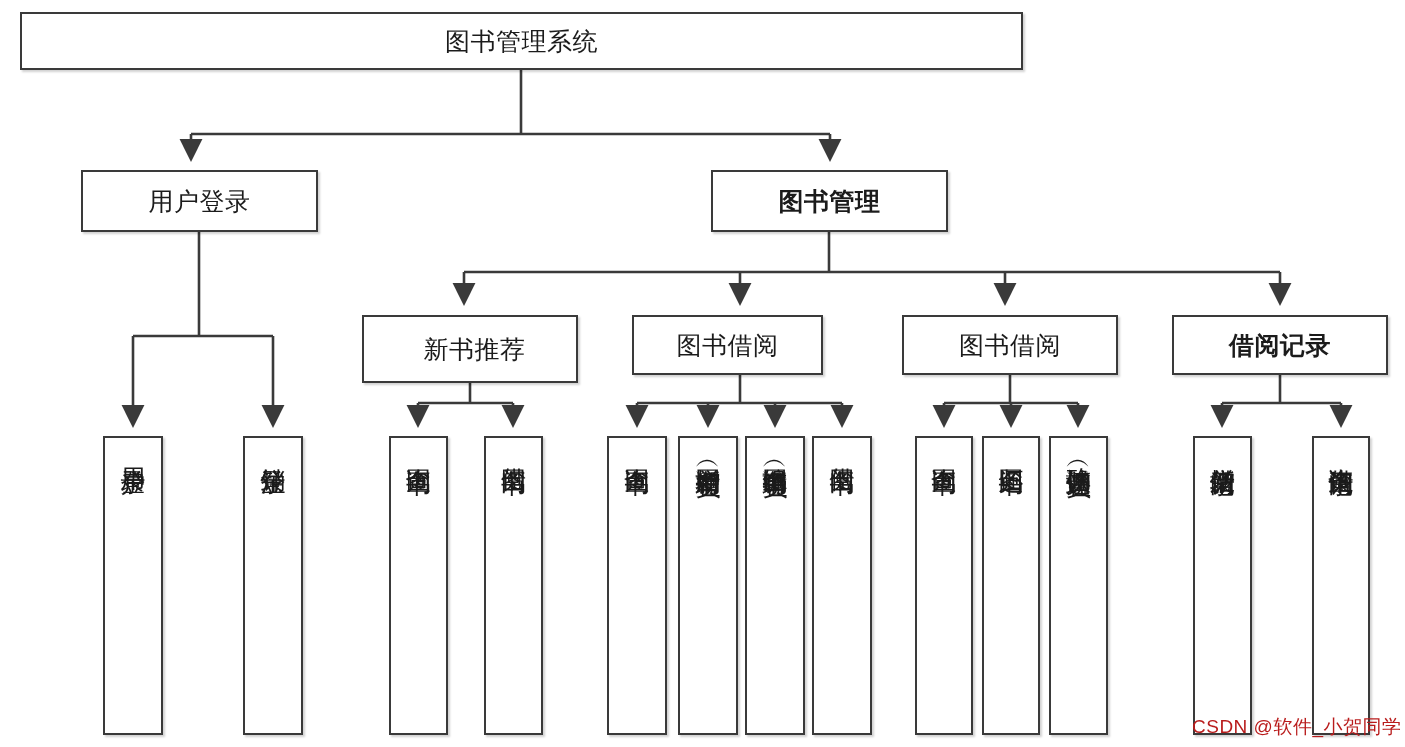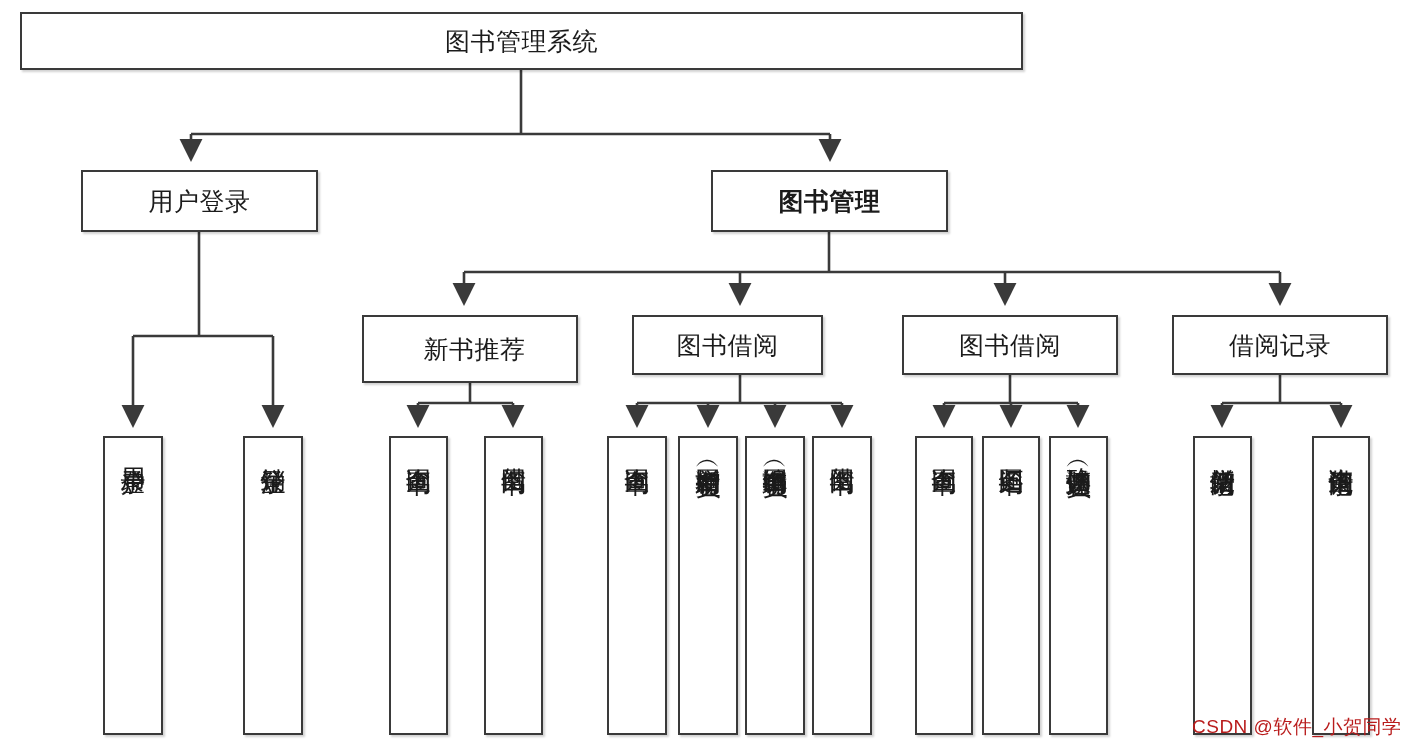--- a/index.html
+++ b/index.html
@@ -152,21 +152,21 @@
 
   <div class="node-box node-h" style="left:362px; top:315px; width:216px; height:68px;padding-left:9px;">
     <span class="node-label">新书推荐</span>
   </div>
   <div class="node-box node-h" style="left:632px; top:315px; width:191px; height:60px;">
     <span class="node-label">图书借阅</span>
   </div>
   <div class="node-box node-h" style="left:902px; top:315px; width:216px; height:60px;">
     <span class="node-label">图书借阅</span>
   </div>
-  <div class="node-box node-h" style="left:1172px; top:315px; width:216px; height:60px;">
+  <div class="node-box node-h" style="left:1172px; top:315px; width:216px; height:60px;font-weight:bold;">
     <span class="node-label">借阅记录</span>
   </div>
 
   <div class="node-box node-v" style="left:103px; top:436px; width:60px; height:299px;">
     <span class="node-label">用户登录</span>
   </div>
   <div class="node-box node-v" style="left:243px; top:436px; width:60px; height:299px;">
     <span class="node-label">注销登录</span>
   </div>
 

